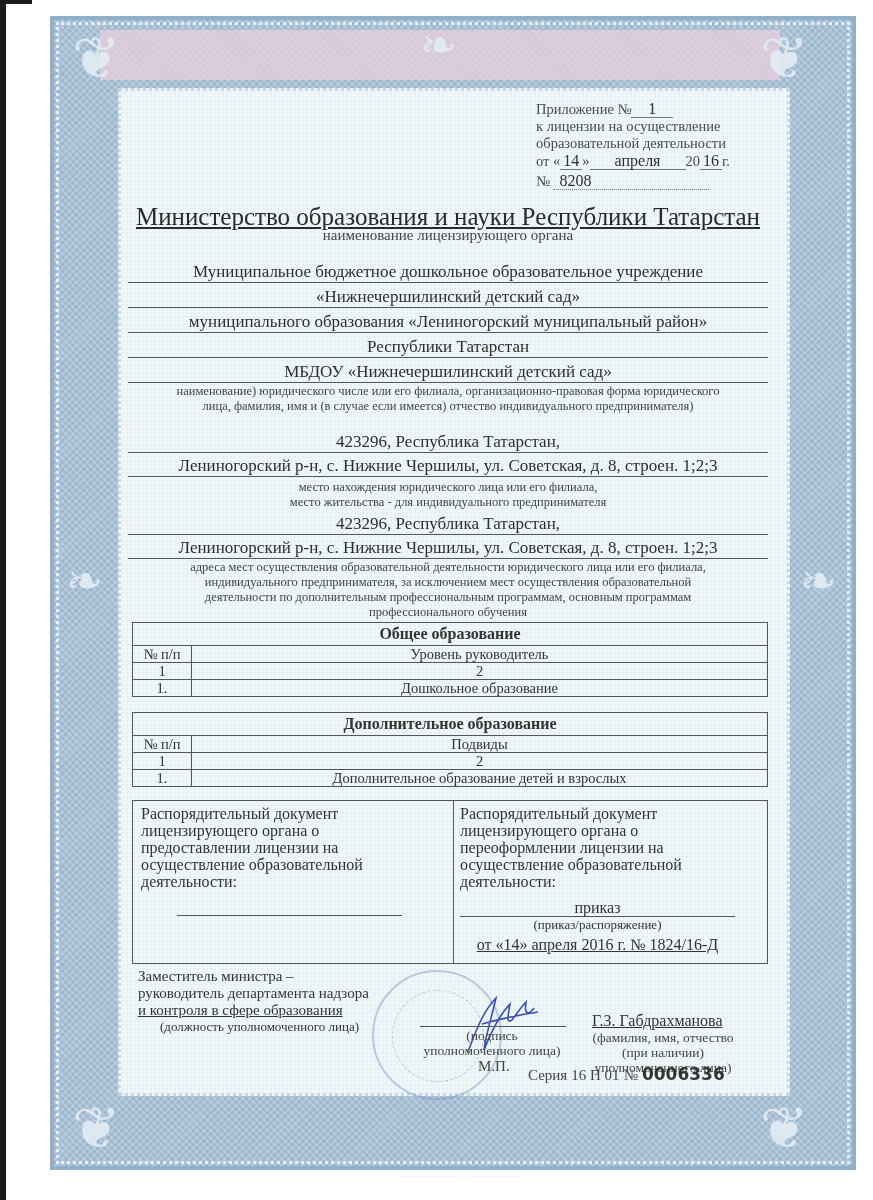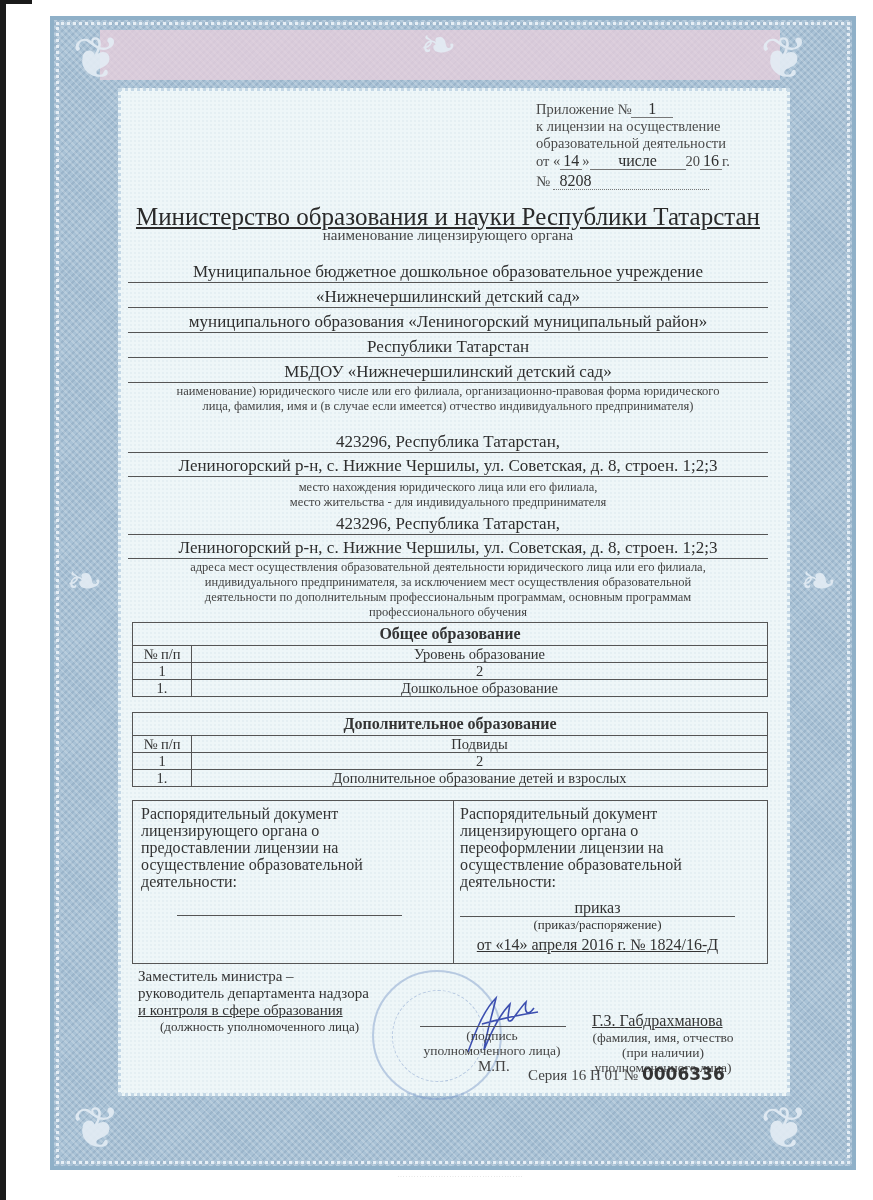--- a/index.html
+++ b/index.html
@@ -76,21 +76,21 @@
 <div class="orn" style="left:66px;top:560px;font-size:44px;">❧</div>
 <div class="orn" style="left:800px;top:560px;font-size:44px;">❧</div>
 
 <div class="paper"></div>
 
 <div class="abs annex">
   <div><span>Приложение №</span><span class="fill" style="width:42px;">1</span></div>
   <div>к лицензии на осуществление</div>
   <div>образовательной деятельности</div>
   <div>
-    <span>от «</span><span class="fill" style="width:22px;">14</span><span>»</span><span class="fill" style="width:96px;">числе</span><span>20</span><span class="fill" style="width:22px;">16</span><span>г.</span>
+    <span>от «</span><span class="fill" style="width:22px;">14</span><span>»</span><span class="fill" style="width:96px;">апреля</span><span>20</span><span class="fill" style="width:22px;">16</span><span>г.</span>
   </div>
   <div style="margin-top:2px;"><span>№</span> <span class="fill" style="width:150px;text-align:left;padding-left:6px;border-bottom-style:dotted;">8208</span></div>
 </div>
 
 <div class="center-line ministry" style="top:203px;">Министерство образования и науки Республики Татарстан</div>
 <div class="center-line small" style="top:228px;font-size:15px;">наименование лицензирующего органа</div>
 
 <div class="center-line big uline" style="top:262px;">Муниципальное бюджетное дошкольное образовательное учреждение</div>
 <div class="center-line big uline" style="top:287px;">«Нижнечершилинский детский сад»</div>
 <div class="center-line big uline" style="top:312px;">муниципального образования «Лениногорский муниципальный район»</div>
@@ -117,21 +117,21 @@
   <div>профессионального обучения</div>
 </div>
 
 <table class="tbl" style="top:622px;">
   <tbody>
       <tr>
         <td colspan="2" class="head">Общее образование</td>
       </tr>
   <tr>
         <td class="n">№ п/п</td>
-        <td>Уровень образование</td>
+        <td>Уровень руководитель</td>
       </tr>
   <tr>
         <td class="n">1</td>
         <td>2</td>
       </tr>
   <tr>
         <td class="n">1.</td>
         <td>Дошкольное образование</td>
       </tr>
 </tbody>

